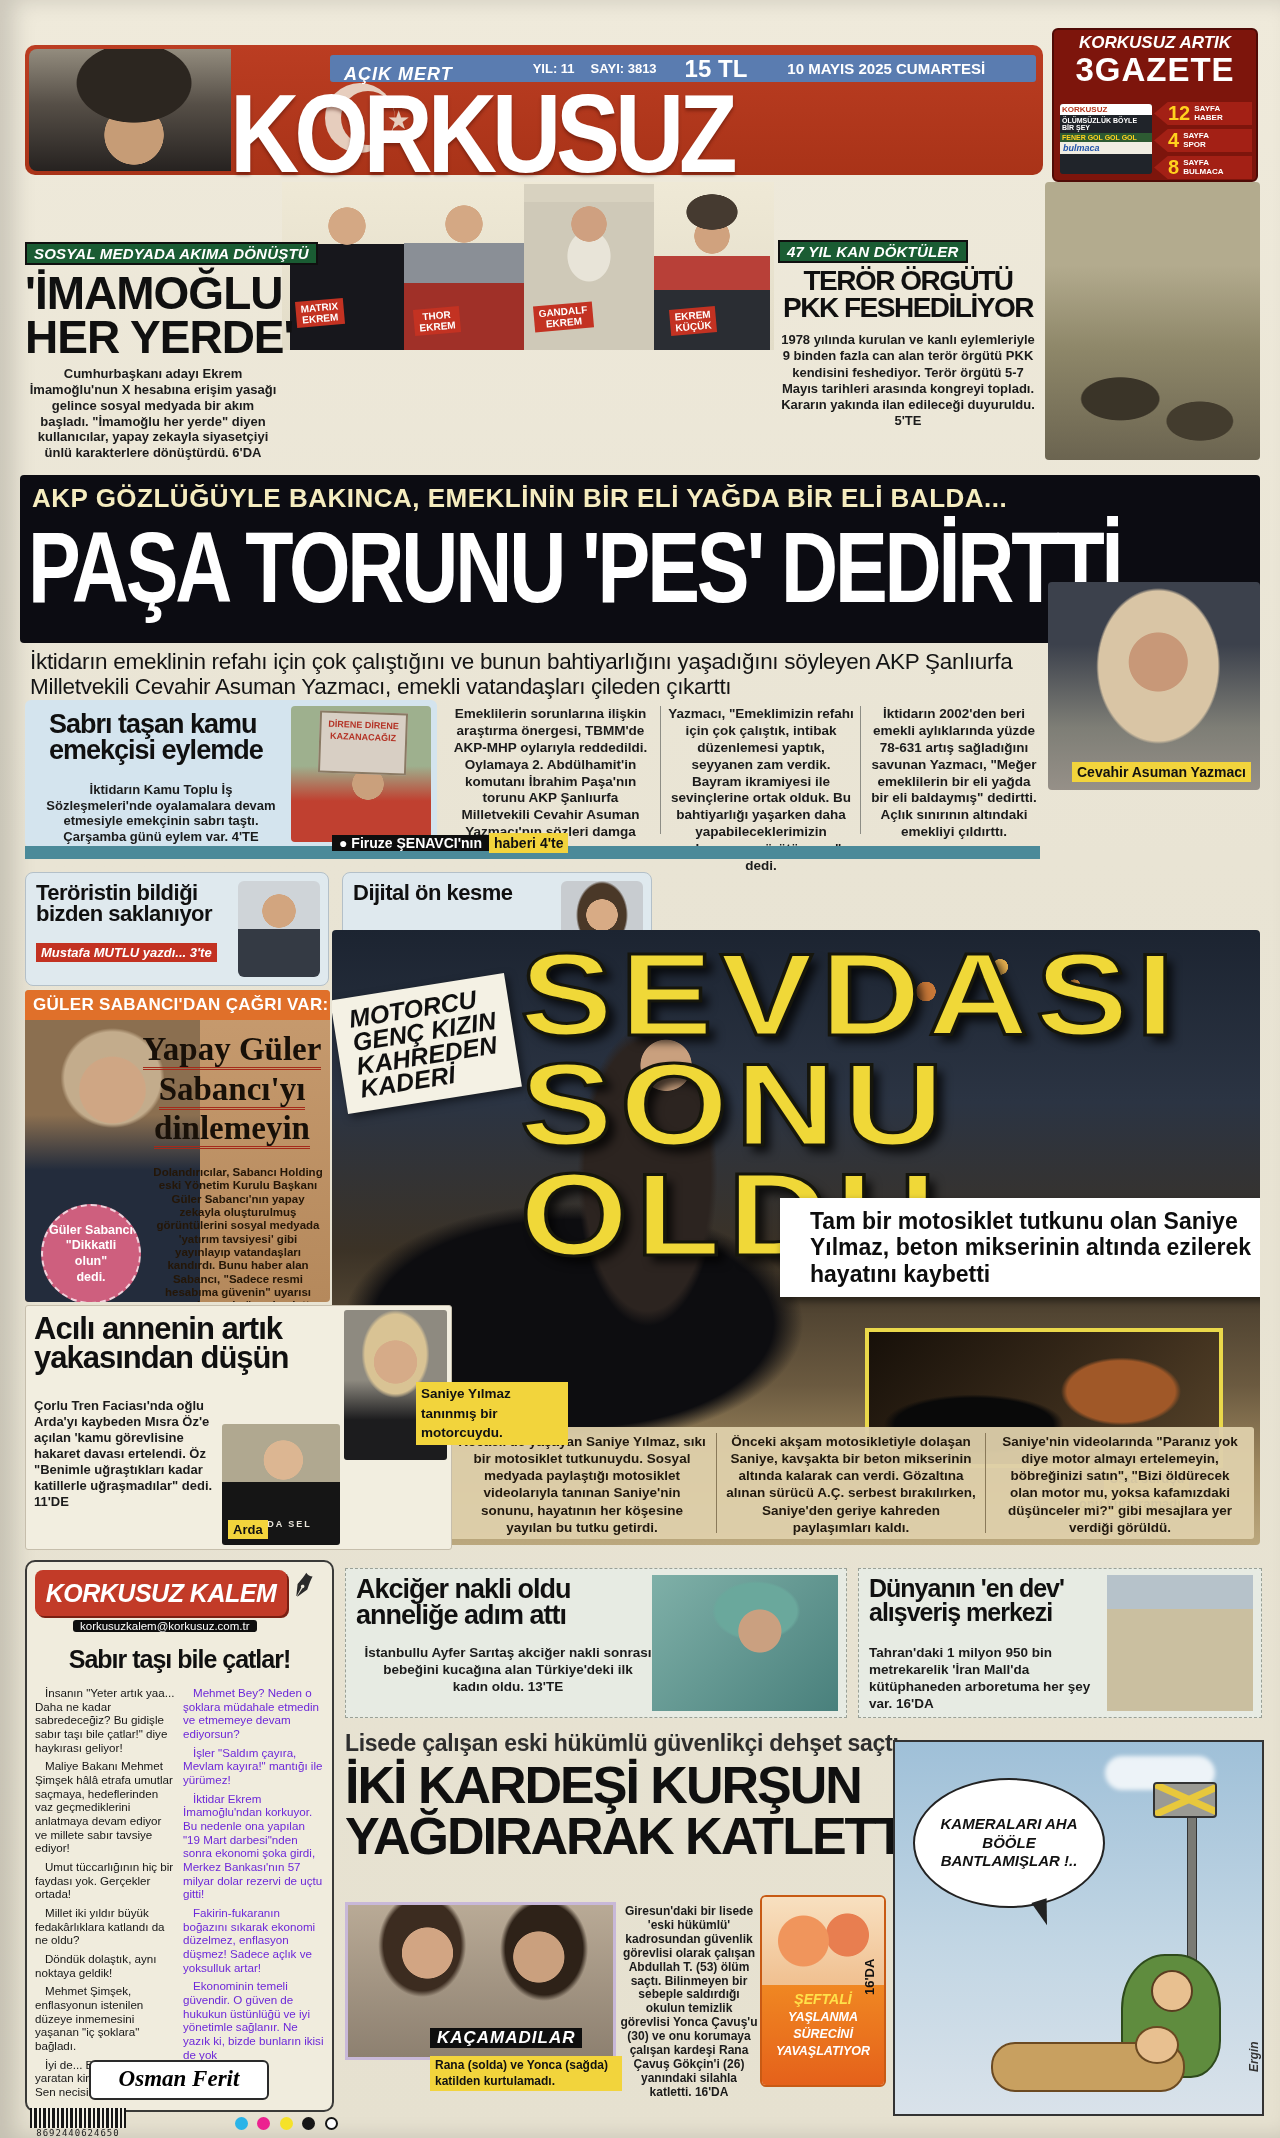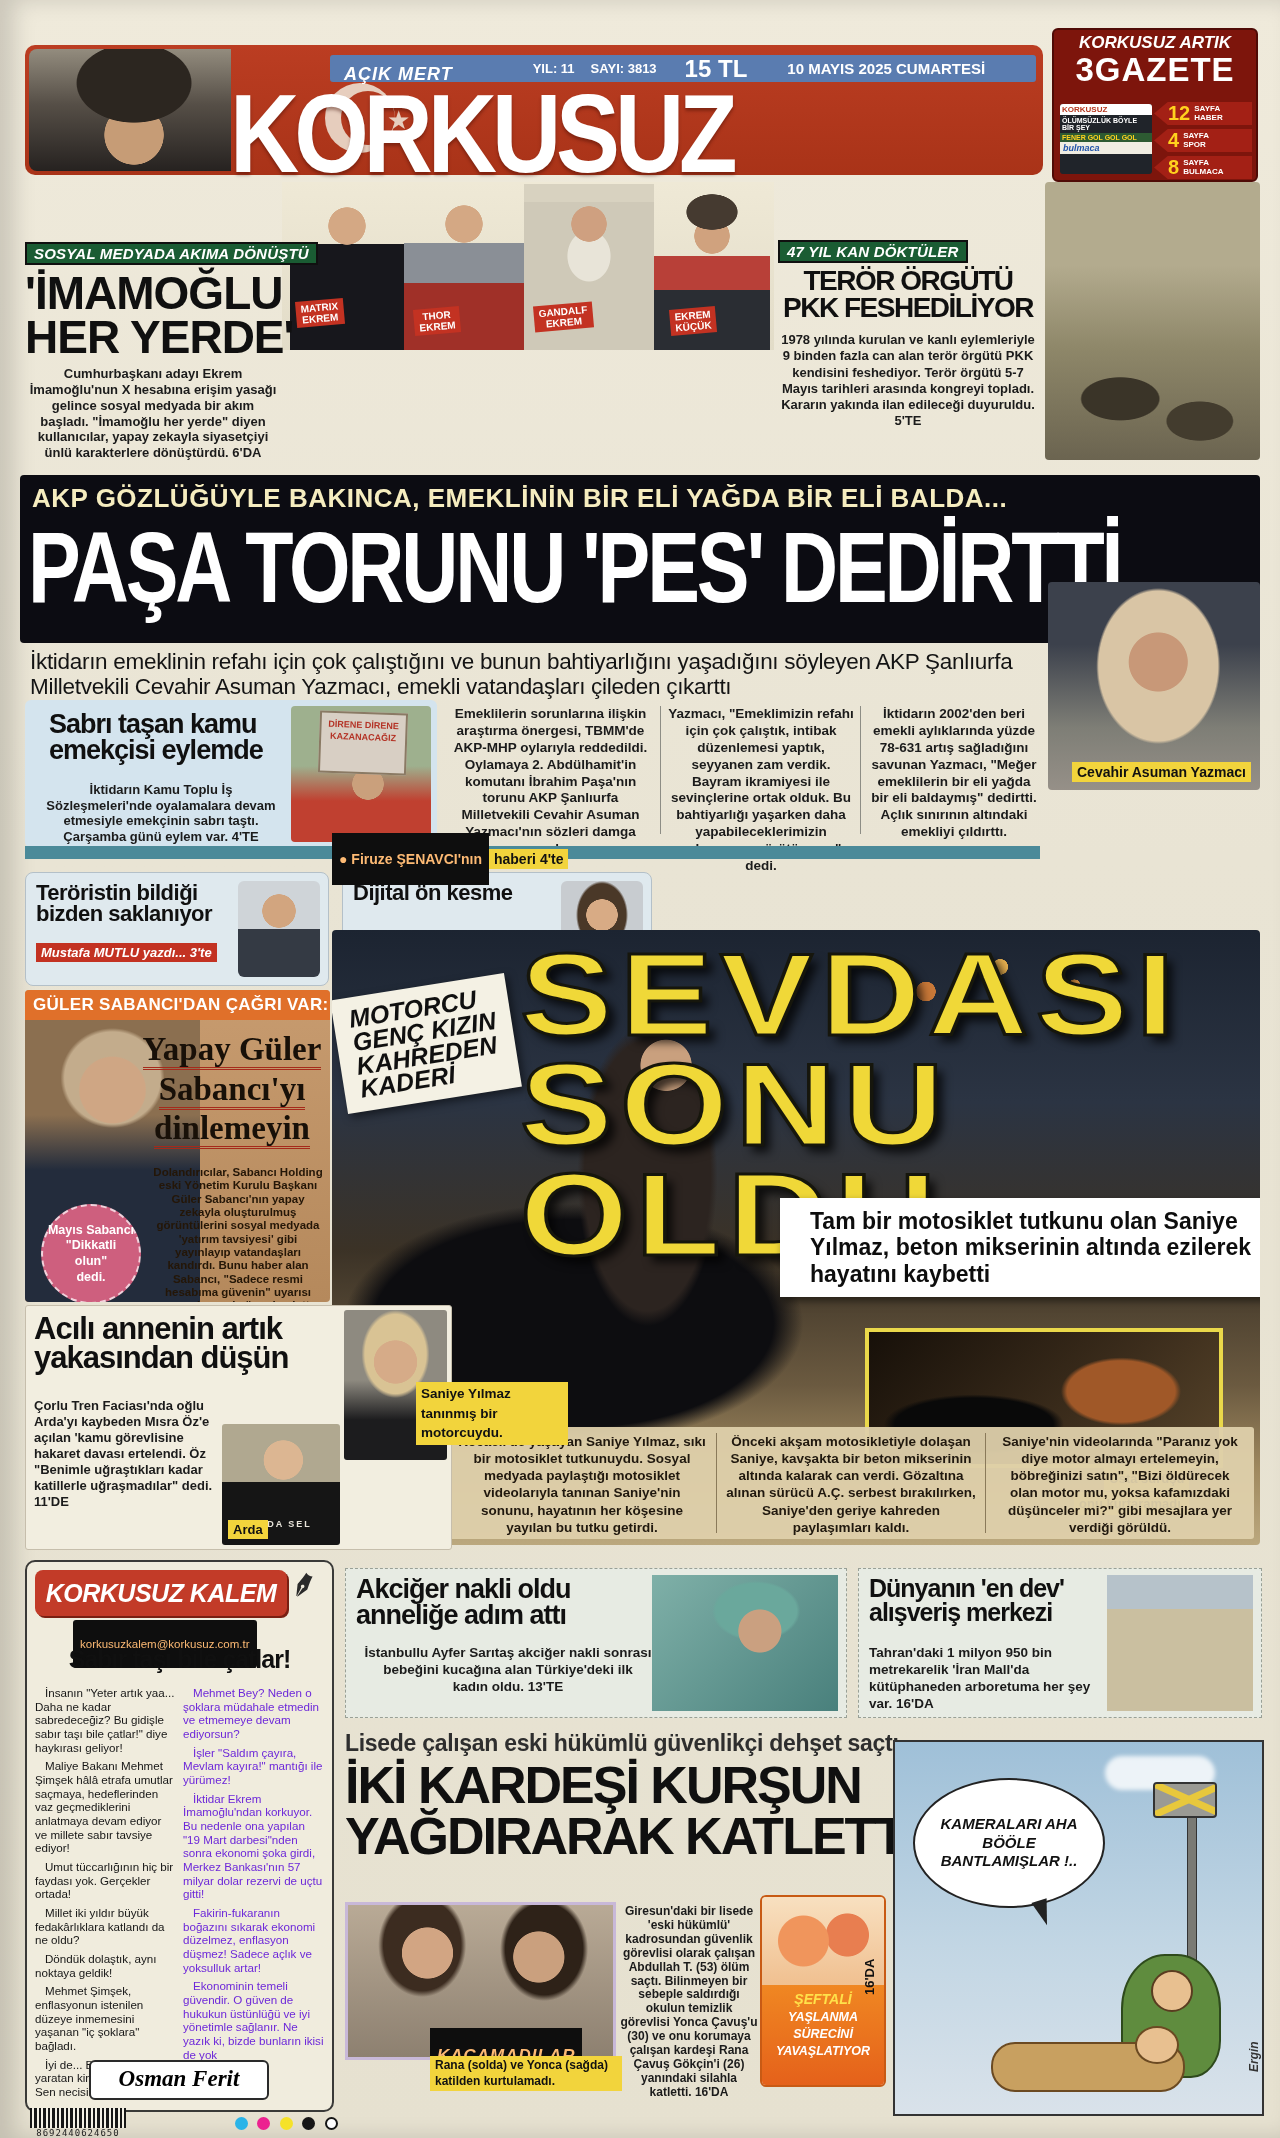--- a/index.html
+++ b/index.html
@@ -7,21 +7,21 @@
         background:linear-gradient(180deg,#efeadb 0%,#e9e4d4 40%,#e6e1d0 100%);
         font-family:"Liberation Sans",sans-serif;box-shadow:inset 14px 0 22px rgba(0,0,0,.15);}
   .abs{position:absolute;}
   .ph{background-color:#a09a88;}
   .kick{background:#1a5c33;color:#fff;font-style:italic;font-weight:900;border:2px solid #101010;
         padding:1px 7px;font-size:15px;white-space:nowrap;letter-spacing:.2px;}
   .hl{font-weight:900;color:#101010;line-height:.95;letter-spacing:-1px;}
   .bt{font-weight:700;color:#1b1b1b;text-align:center;}
   .chipY{background:#f2d43c;color:#111;font-weight:800;padding:2px 5px;display:inline-block;}
   .chipR{background:#c33222;color:#fff;font-weight:900;padding:2px 5px;display:inline-block;}
-  .chipK{background:#0e0e0e;color:#fdba74;font-weight:900;padding:18px 7px;display:inline-block;text-align:center;}
+  .chipK{background:#0e0e0e;color:#ffffff;font-weight:900;padding:0 7px;display:inline-block;text-align:center;}
   .vline{width:1px;background:#8d8d85;}
   .serif{font-family:"Liberation Serif",serif;}
   .mono{font-family:"DejaVu Sans Mono",monospace;}
   .dot{width:13px;height:13px;border-radius:50%;display:inline-block;margin-right:5px;}
   .arrow{clip-path:polygon(0 50%,14% 0,100% 0,100% 100%,14% 100%);background:#a32015;
          display:flex;align-items:center;justify-content:flex-start;}
 </style>
 </head>
 <body>
 
@@ -227,21 +227,21 @@
     <div class="abs ph" style="left:0;top:30px;width:175px;height:282px;
                 background:radial-gradient(circle 34px at 50% 70px,#cfa684 96%,transparent),radial-gradient(ellipse 52px 50px at 50% 58px,#c3ac8c 92%,transparent),linear-gradient(180deg,#8b6f50 0 95px,#232c3c 150px);"></div>
     <div class="abs serif" style="left:112px;top:40px;width:190px;text-align:center;font-weight:700;font-size:33px;line-height:1.2;color:#181008;">
       <span style="border-bottom:3px double #a52a1a;">Yapay Güler</span><br>
       <span style="border-bottom:3px double #a52a1a;">Sabancı'yı</span><br>
       <span style="border-bottom:3px double #a52a1a;">dinlemeyin</span>
     </div>
     <div class="abs bt" style="left:126px;top:176px;width:174px;font-size:11.5px;line-height:1.16;color:#241607;">Dolandırıcılar, Sabancı Holding eski Yönetim Kurulu Başkanı Güler Sabancı'nın yapay zekayla oluşturulmuş görüntülerini sosyal medyada 'yatırım tavsiyesi' gibi yayınlayıp vatandaşları kandırdı. Bunu haber alan Sabancı, "Sadece resmi hesabıma güvenin" uyarısı yaparak yasal süreç başlattı.</div>
     <div class="abs" style="left:16px;top:214px;width:96px;height:96px;border-radius:50%;background:#ce5f7e;border:2px dashed #f3d2dc;
                 color:#fff;font-weight:700;font-size:12.5px;text-align:center;line-height:1.25;display:flex;align-items:center;justify-content:center;">
-      <div><span>Mayıs</span> <span>Sabancı</span><br>
+      <div><span>Güler</span> <span>Sabancı</span><br>
            <span>"Dikkatli</span><br><span>olun"</span><br>
            <span>dedi.</span></div>
     </div>
   </div>
 
   <div class="abs" style="left:25px;top:1305px;width:425px;height:243px;background:#f2eee0;border:1px solid #c6beac;border-radius:3px;">
     <div class="hl" style="font-size:31px;margin:8px 0 0 8px;letter-spacing:-1px;">
       <span style="display:block;">Acılı annenin artık</span>
       <span style="display:block;">yakasından düşün</span>
       </div>

